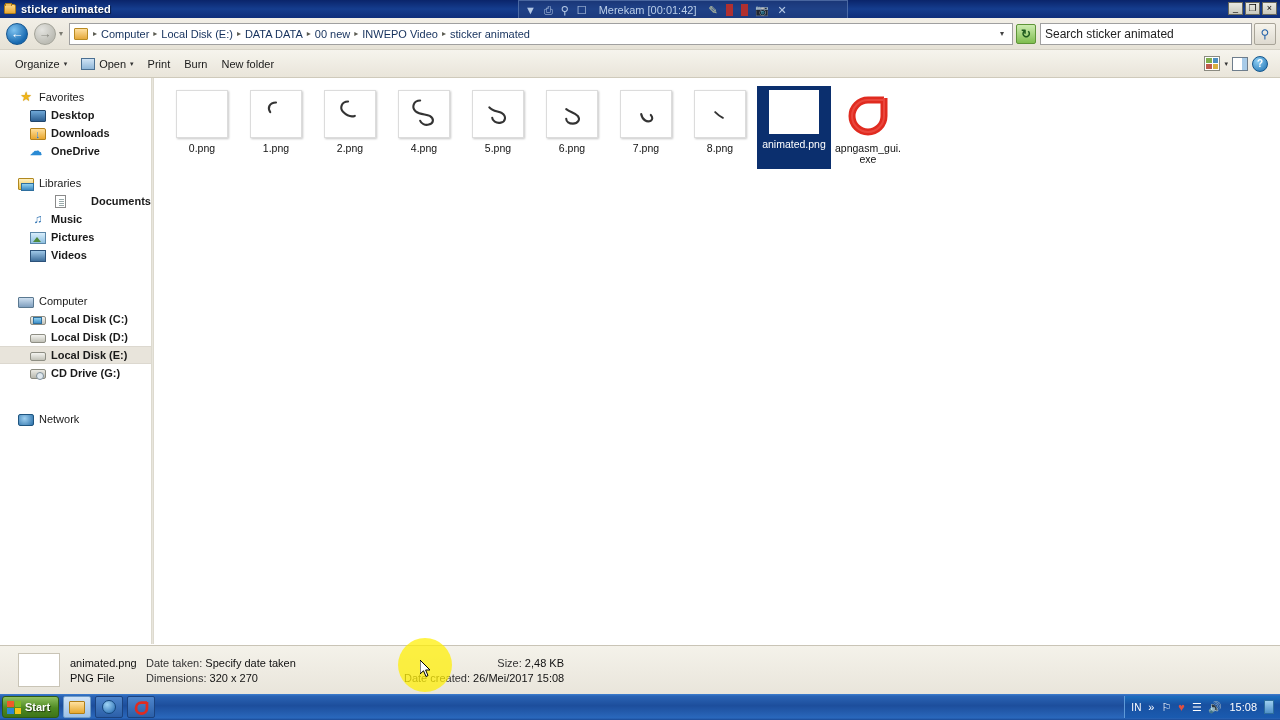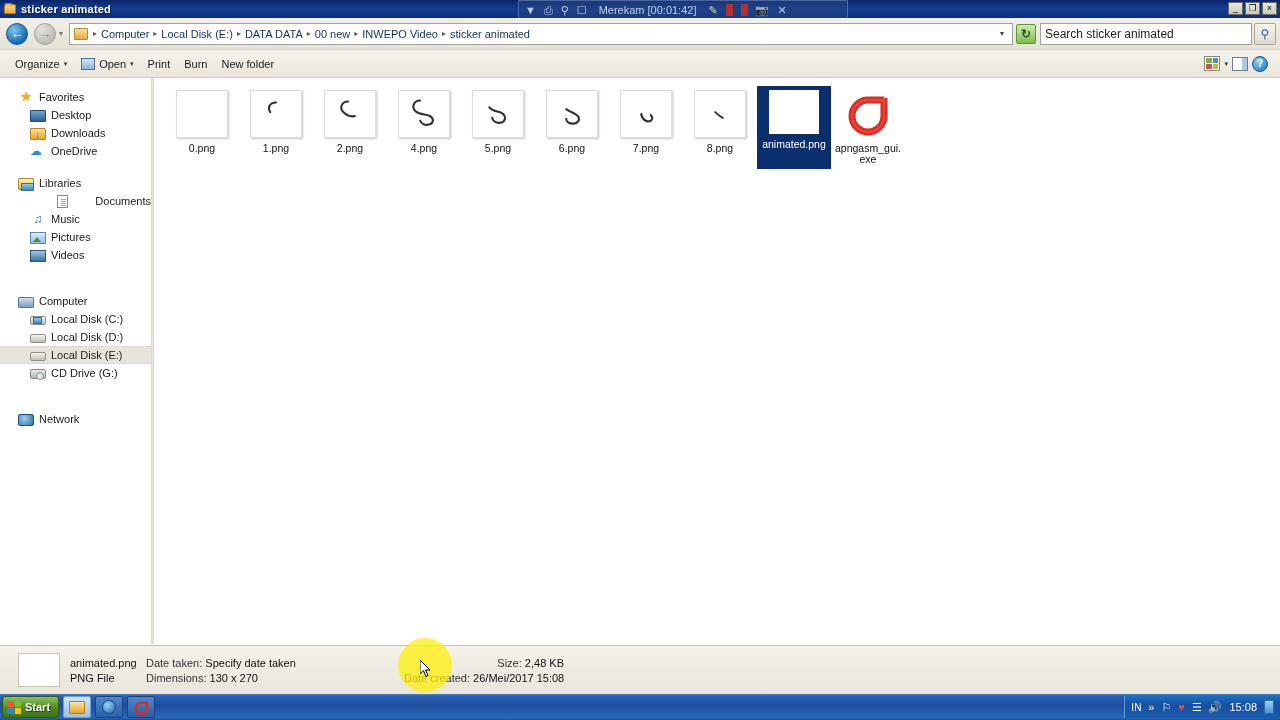--- a/index.html
+++ b/index.html
@@ -154,21 +154,21 @@
   }
   .splitter {
     position: absolute; left: 151px; top: 78px; width: 3px; height: 566px;
     background: linear-gradient(to right, #ffffff, #e8e5dc 50%, #ffffff);
     border-left: 1px solid #dddacf; border-right: 1px solid #dddacf;
   }
   .navrow {
     display: flex; align-items: center; height: 18px;
     padding-left: 18px; color: #1a1a1a; font-size: 11px; white-space: nowrap;
   }
-  .navrow.child { padding-left: 30px; }
+  .navrow.child { padding-left: 30px; font-weight: bold; }
   .navrow.sel { background: #e8e4db; border-top: 1px solid #dcd8cf; border-bottom: 1px solid #dcd8cf; }
   .nico { width: 16px; height: 14px; margin-right: 5px; flex: none; position: relative; }
   .spacer8 { height: 14px; }
 
   
   .ic-star { color: #f0b418; font-size: 13px; line-height: 14px; text-align: center;
              text-shadow: 0 0 1px #a87a08; }
   .ic-desktop { background: linear-gradient(to bottom, #6fa8d8, #2d5f92); border: 1px solid #21466c;
                 border-radius: 1px; height: 12px; margin-top: 1px; }
   .ic-folder { background: linear-gradient(to bottom, #ffdf9a, #e9a62c); border: 1px solid #b4811c;
@@ -558,21 +558,21 @@
         <span class="dv">Specify date taken</span>
       </div>
       <div class="d-right">
         <span class="dl">Size:</span>
         <span class="dv">2,48 KB</span>
       </div>
 
       <div>PNG File</div>
       <div>
         <span class="dl">Dimensions:</span>
-        <span class="dv">130 x 270</span>
+        <span class="dv">320 x 270</span>
       </div>
       <div class="d-right">
         <span class="dl">Date created:</span>
         <span class="dv">26/Mei/2017 15:08</span>
       </div>
     </div>
   </div>
 
   <div class="click-ring"></div>
   <svg class="cursor" viewBox="0 0 12 18">

